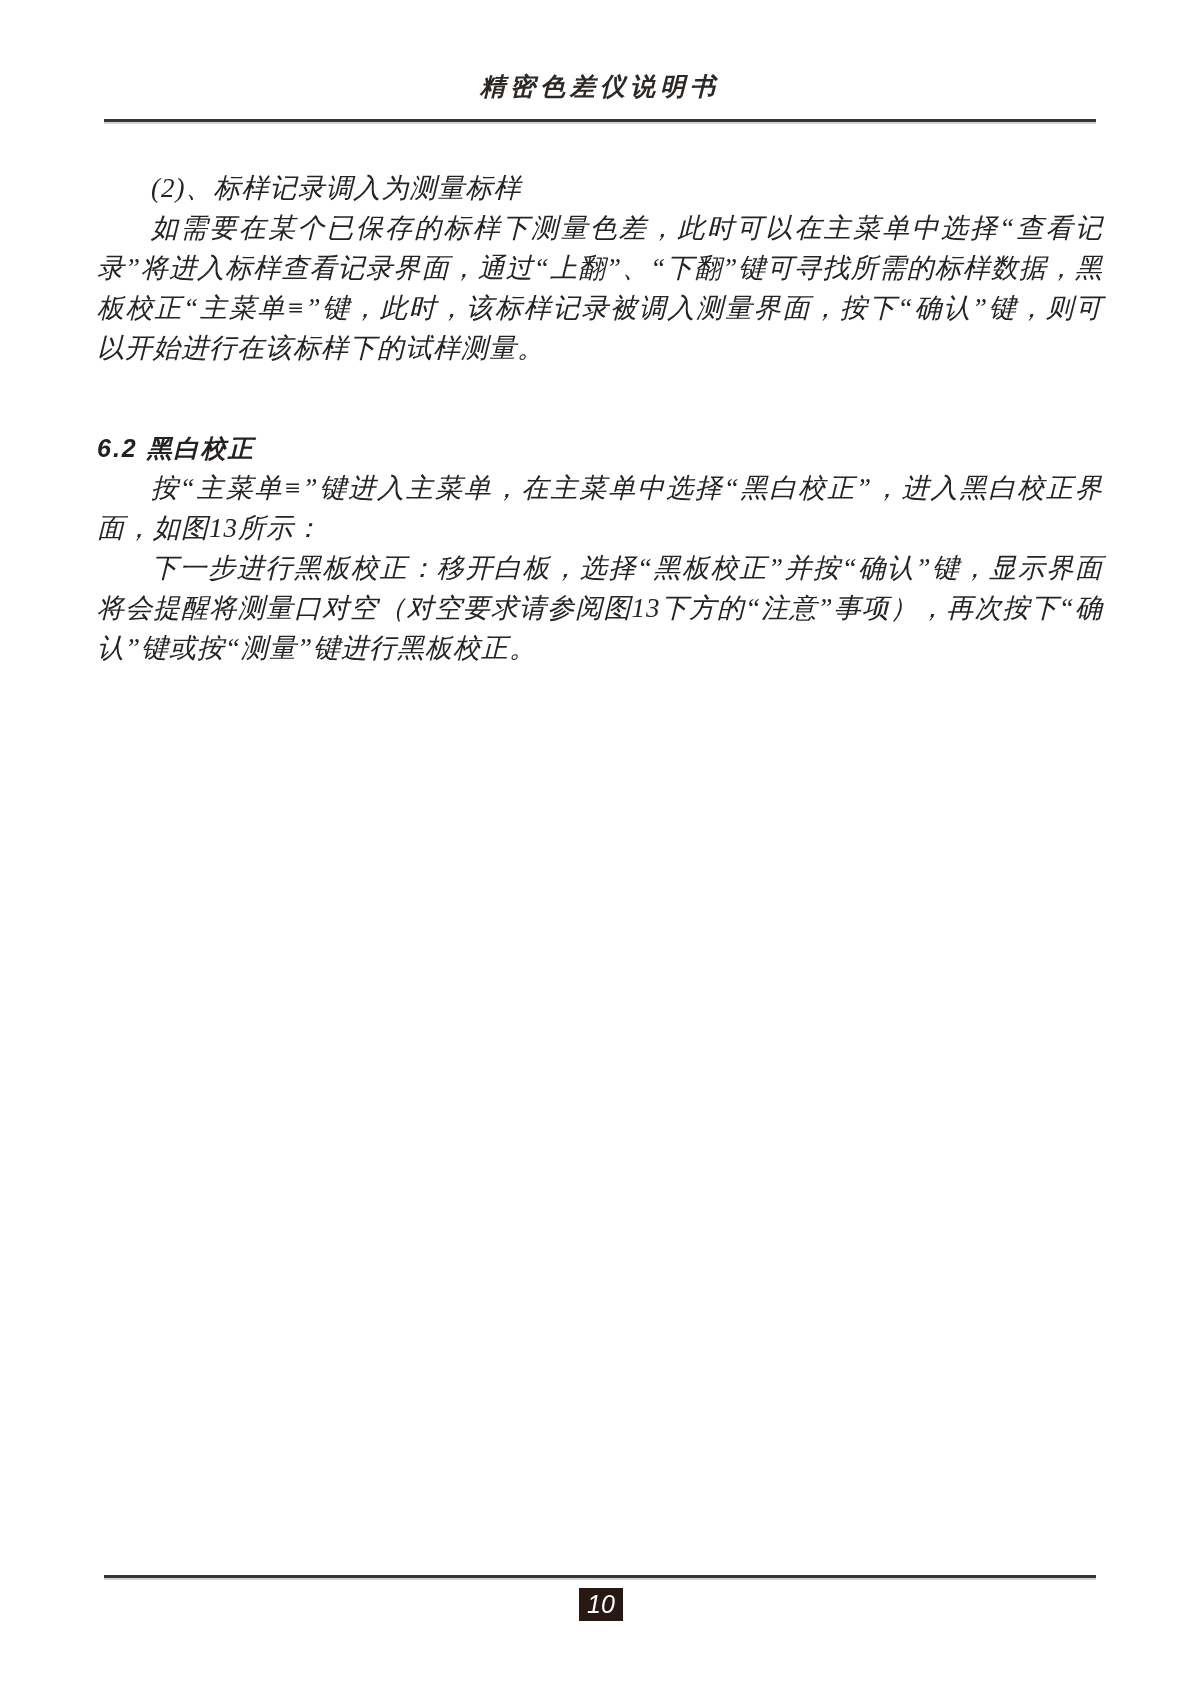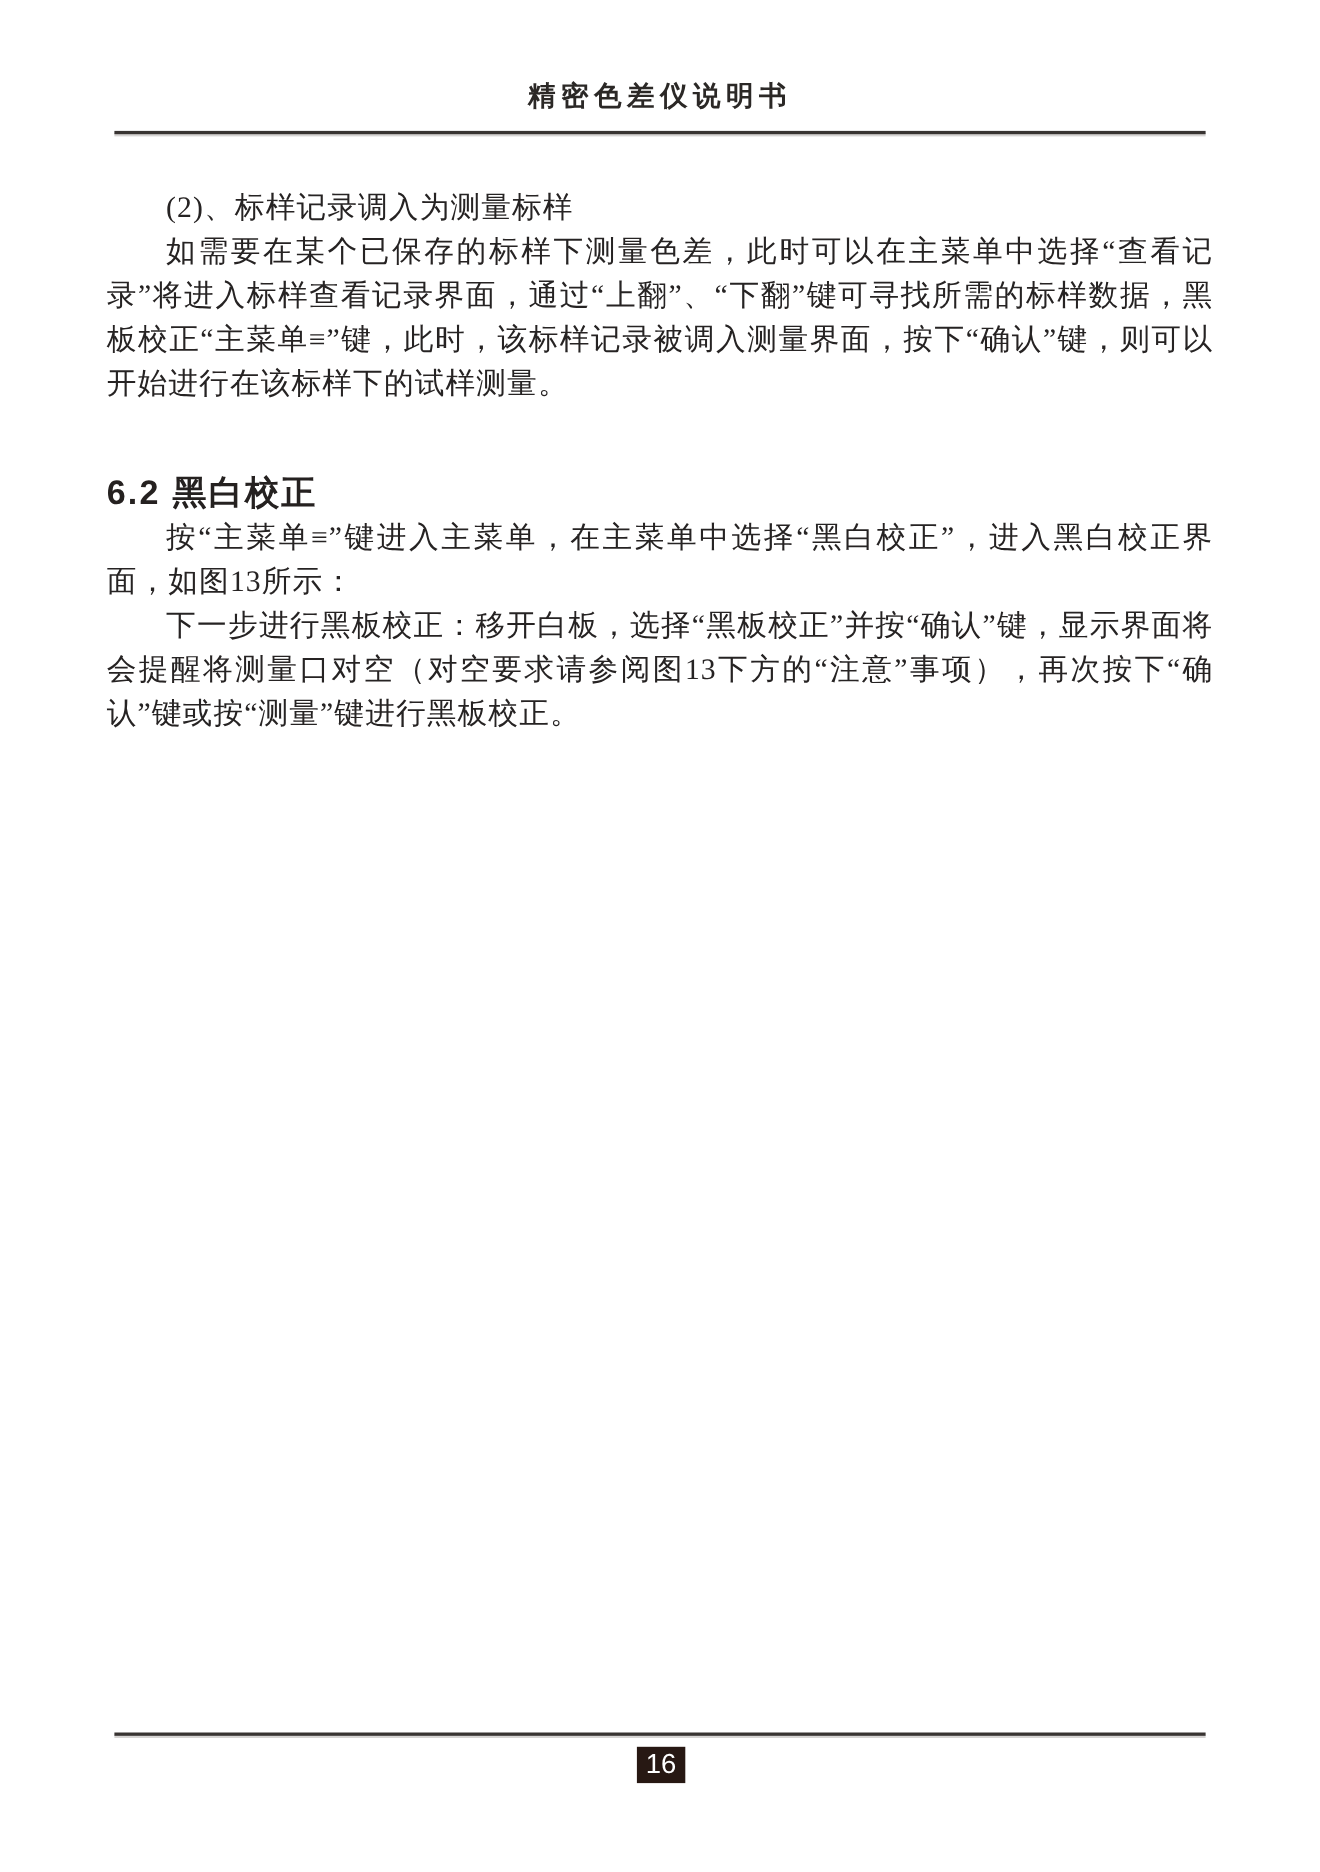--- a/index.html
+++ b/index.html
@@ -8,20 +8,21 @@
     background: #ffffff;
   }
   .page {
     position: relative;
     width: 1200px;
     height: 1702px;
     background: #ffffff;
     overflow: hidden;
     font-family: "Liberation Serif", "DejaVu Serif", serif;
     color: #262323;
+    font-style: italic;
   }
   
   .doc-header {
     position: absolute;
     top: 70px;
     left: 0;
     width: 100%;
     text-align: center;
   }
   .doc-header .title {
@@ -61,21 +62,21 @@
   }
   .para {
     text-indent: 2em;
   }
   .gap-before {
     margin-top: 60px !important;
   }
   .section-heading {
     font-family: "Liberation Sans", "DejaVu Sans", sans-serif;
     font-weight: 700;
-    font-size: 31px;
+    font-size: 25px;
     letter-spacing: 2px;
     text-align: left;
     text-indent: 0;
     color: #252120;
   }
   
   .footer-rule {
     position: absolute;
     top: 1575px;
     left: 104px;
@@ -112,15 +113,15 @@
   <div class="content">
     <p class="subheading">(2)、标样记录调入为测量标样</p>
     <p class="para">如需要在某个已保存的标样下测量色差，此时可以在主菜单中选择“查看记录”将进入标样查看记录界面，通过“上翻”、“下翻”键可寻找所需的标样数据，黑板校正“主菜单≡”键，此时，该标样记录被调入测量界面，按下“确认”键，则可以开始进行在该标样下的试样测量。</p>
     <p class="section-heading gap-before">6.2 黑白校正</p>
     <p class="para">按“主菜单≡”键进入主菜单，在主菜单中选择“黑白校正”，进入黑白校正界面，如图13所示：</p>
     <p class="para">下一步进行黑板校正：移开白板，选择“黑板校正”并按“确认”键，显示界面将会提醒将测量口对空（对空要求请参阅图13下方的“注意”事项），再次按下“确认”键或按“测量”键进行黑板校正。</p>
   </div>
 
   <div class="footer-rule"></div>
 
-  <div class="page-number-badge">16</div>
+  <div class="page-number-badge">10</div>
 
 </div>
 
 </body></html>

